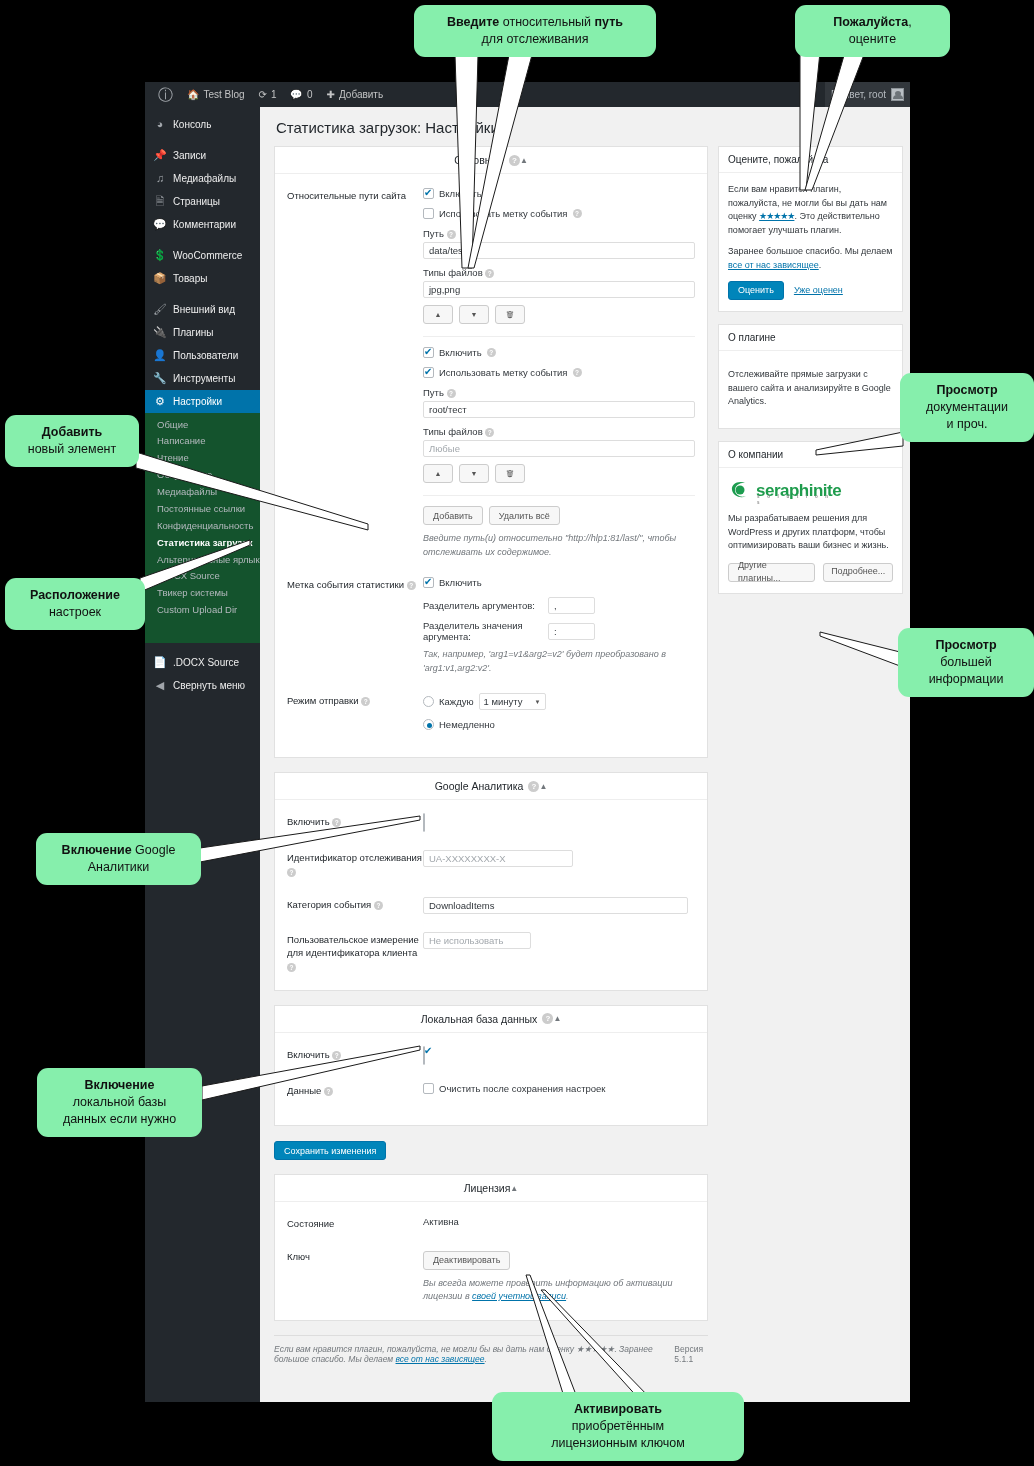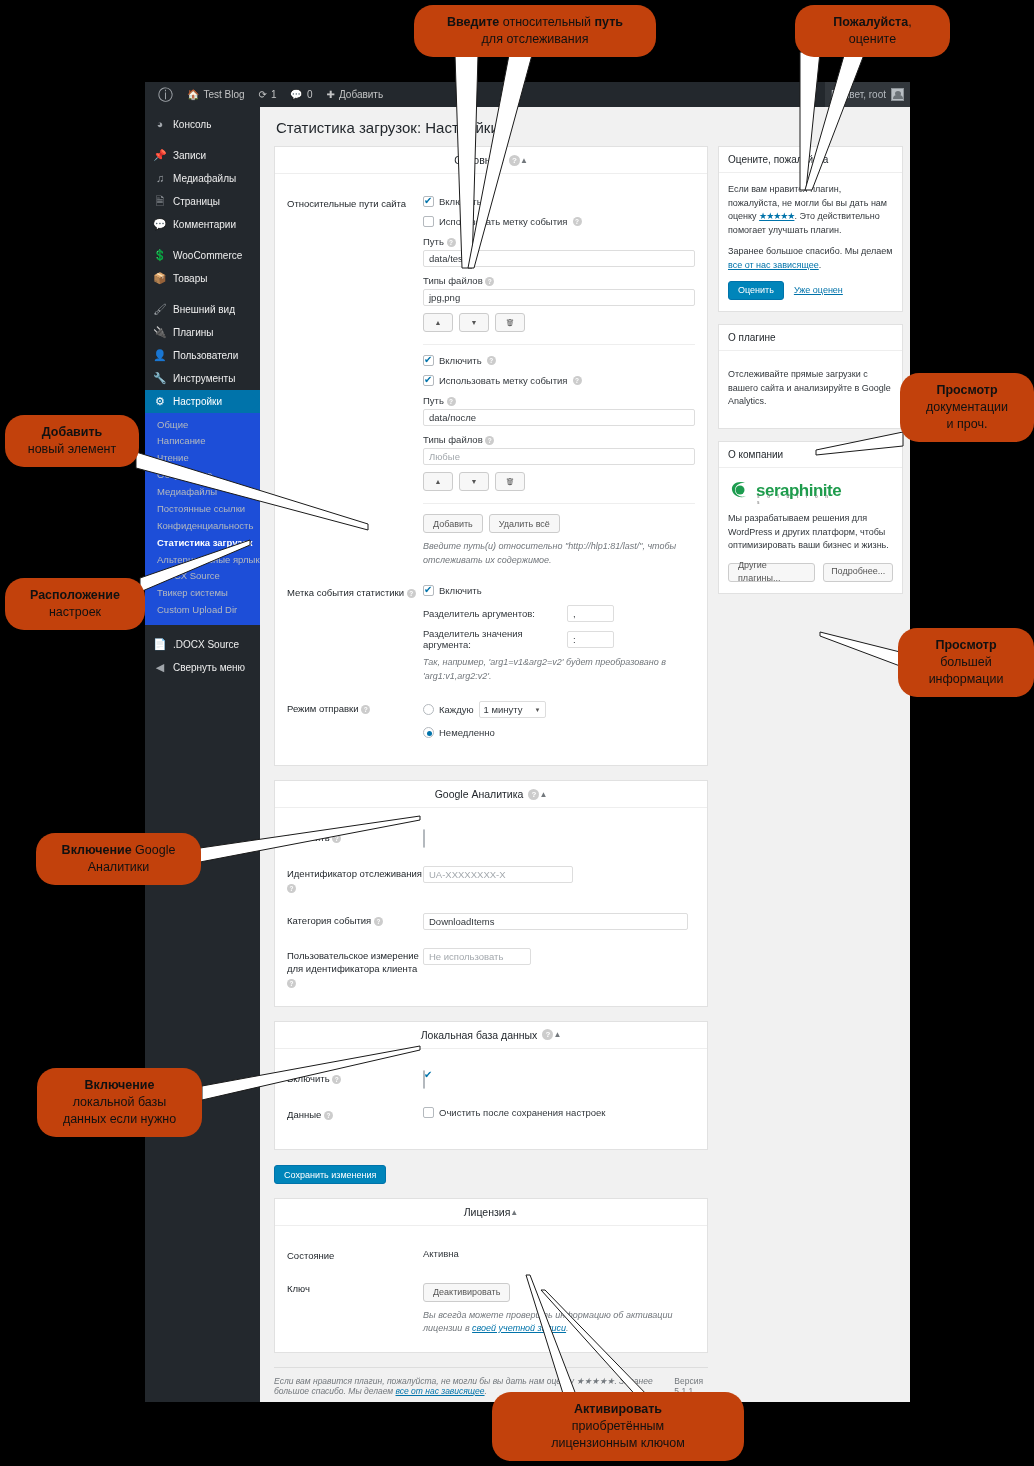--- a/index.html
+++ b/index.html
@@ -43,21 +43,21 @@
     color:#eee; font-size:10px; white-space:nowrap;
   }
   .menu-item .mi { width:14px; text-align:center; color:#a0a5aa; font-size:11px; line-height:1; flex:none;}
   .menu-item.current { background:#0073aa; color:#fff; position:relative;}
   .menu-item.current .mi { color:#fff; }
   .menu-item.current:after{
     content:""; position:absolute; right:-8px; top:50%; transform:translateY(-50%);
     border:8px solid transparent; border-left-color:#0073aa;
   }
   .menu-sep { height:8px; }
-  .submenu { background:#1d4ed8; padding:3px 0 6px 0; }
+  .submenu { background:#14532d; padding:3px 0 24px 0; }
   .submenu .sub-item { color:#b4b9be; font-size:9.5px; padding:2.5px 0 2.5px 12px; white-space:nowrap; line-height:1.25;}
   .submenu .sub-item.current { color:#fff; font-weight:bold; }
 
   
   #content { flex:1; background:#f1f1f1; padding:12px 10px 0 14px; overflow:hidden; position:relative;}
   .page-title { font-size:15px; color:#23282d; font-weight:normal; margin:0 0 10px 2px; }
   .cols { display:flex; gap:10px; align-items:flex-start; }
   .col-main { width:434px; flex:none; }
   .col-side { width:185px; flex:none; }
 
@@ -71,21 +71,21 @@
   .toggle-ind { color:#72777c; font-size:8px; }
   .postbox-body { padding:14px 12px 16px 12px; }
 
   .help {
     display:inline-block; width:9px; height:9px; border-radius:50%;
     background:#ccc; color:#fff; font-size:6.5px; line-height:9px;
     text-align:center; vertical-align:middle; font-weight:bold;
   }
   .help.big { width:11px; height:11px; line-height:11px; font-size:8px; }
 
-  .field-row { display:flex; margin-bottom:18px;margin-top:8px; }
+  .field-row { display:flex; margin-bottom:18px; }
   .field-label { width:136px; flex:none; font-size:9.5px; color:#23282d; line-height:1.45; padding-top:1px;}
   .field-ctl { flex:1; }
 
   .chk-line { display:flex; align-items:center; gap:5px; font-size:9.5px; color:#32373c; margin-bottom:9px;}
   .cb { width:11px; height:11px; border:1px solid #b4b9be; background:#fff; border-radius:2px; flex:none; position:relative;}
   .cb.on:after{
     content:"\2714"; position:absolute; left:0px; top:-2px; font-size:10px; color:#0073aa;
   }
   .radio { width:11px; height:11px; border:1px solid #b4b9be; background:#fff; border-radius:50%; flex:none; position:relative;}
   .radio.on:after{content:"";position:absolute;left:2.5px;top:2.5px;width:5px;height:5px;border-radius:50%;background:#0073aa;}
@@ -105,21 +105,21 @@
   .btnrow { display:flex; gap:6px; margin-top:7px; }
   .btn {
     height:19px; min-width:30px; border:1px solid #ccc; background:#f7f7f7;
     border-radius:3px; font-size:9px; color:#555; display:flex;
     align-items:center; justify-content:center; padding:0 9px;
   }
   .btn.sq { width:30px; padding:0; font-size:7px;}
   .btn.primary { background:#0085ba; border-color:#0073aa; color:#fff; }
   .hr { border-top:1px solid #eee; margin:12px 0 10px 0; }
   .note { font-style:italic; font-size:9px; color:#72777c; line-height:1.5; margin-top:7px;}
-  .inline-row { display:flex; align-items:center; gap:19px; margin-bottom:6px; font-size:9.5px; color:#32373c;}
+  .inline-row { display:flex; align-items:center; gap:0; margin-bottom:6px; font-size:9.5px; color:#32373c;}
   .inline-row .lw { width:125px; }
   .select {
     height:17px; border:1px solid #ddd; background:#fff; font-size:9.5px;
     color:#32373c; padding:0 4px; display:inline-flex; align-items:center; gap:12px;
     border-radius:2px;
   }
   .select .car { font-size:6px; color:#555; }
 
   
   .sbox { background:#fff; border:1px solid #e1e1e1; margin-bottom:12px; }
@@ -144,21 +144,21 @@
 
   .footer-note {
     margin-top:6px; font-size:8.5px; font-style:italic; color:#72777c;
     display:flex; justify-content:space-between; align-items:center;
     border-top:1px solid #ddd; padding-top:8px;
   }
   .footer-ver { font-style:normal; color:#72777c; }
 
   
   .callout {
-    position:absolute; background:#c2410c; border-radius:19px;
+    position:absolute; background:#86efac; border-radius:11px;
     color:#111; text-align:center; line-height:1.35;
     font-size:12.5px; padding:9px 12px; z-index:30;
   }
   .callout b { font-weight:bold; }
   .arrow { position:absolute; z-index:25; }
   svg.arrow { overflow:visible; }
 </style>
 </head>
 <body>
 
@@ -332,21 +332,21 @@
                     </div>
                     <div class="chk-line">
                       <span class="cb on"></span>
                       <span>Использовать метку события</span>
                       <span class="help">?</span>
                     </div>
                     <div class="sub-lab">
                       <span>Путь</span>
                       <span class="help">?</span>
                     </div>
-                    <div class="txt">data/после</div>
+                    <div class="txt">root/тест</div>
                     <div class="sub-lab" style="margin-top:8px">
                       <span>Типы файлов</span>
                       <span class="help">?</span>
                     </div>
                     <div class="txt ph">Любые</div>
                     <div class="btnrow">
                       <div class="btn sq">▲</div>
                       <div class="btn sq">▼</div>
                       <div class="btn sq">🗑</div>
                     </div>

